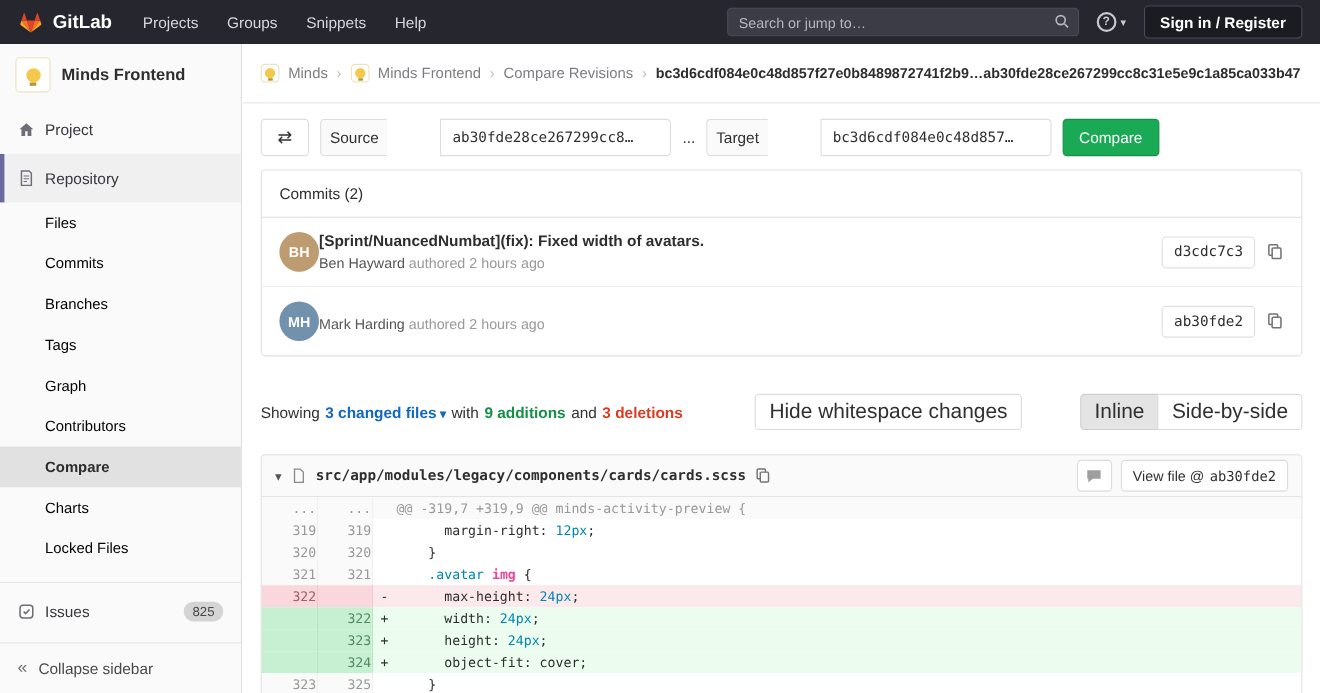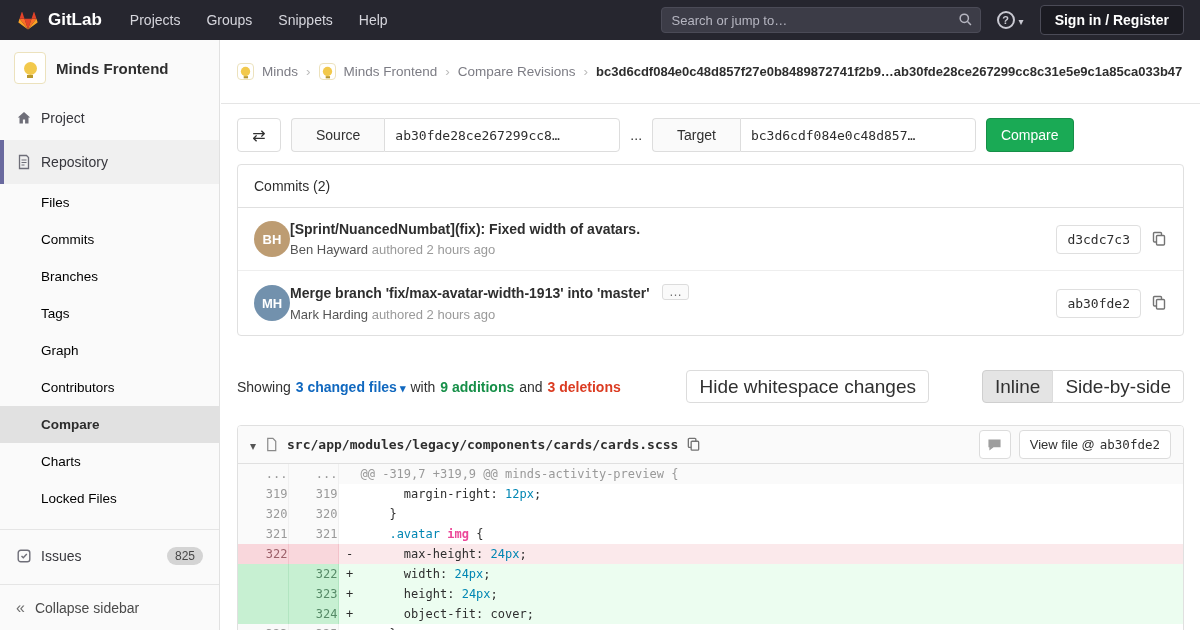--- a/index.html
+++ b/index.html
@@ -37,32 +37,32 @@
   .sub-item { height:37px; display:flex; align-items:center; padding-left:41px; font-size:13.5px; color:#000000; cursor:pointer; }
   .sub-item.active { background:#e1e1e1; font-weight:700; color:#2c2c2c; }
   .side-sep { border-top:1px solid #e5e5e5; margin-top:12px; }
   .issues-row { margin-top:4px; }
   .badge { margin-left:auto; background:#d4d4d4; color:#474747; font-size:12px; border-radius:10px; padding:2px 8px; }
   .collapse { position:absolute; left:0; right:0; bottom:0; height:46px; border-top:1px solid #e5e5e5; display:flex; align-items:center; gap:10px; padding:0 16px; font-size:14px; color:#4a4a4a; cursor:pointer; background:#fafafa; }
   .collapse-icon::after { content:"«"; font-size:16px; color:#707070; }
 
   
   .main { margin-left:221px; height:590px; overflow:hidden; }
-  .breadcrumb { display:flex; align-items:center; gap:8px; height:64px; padding:0 16px; border-bottom:1px solid #e5e5e5; font-size:13.5px; }
+  .breadcrumb { display:flex; align-items:center; gap:8px; height:54px; padding:0 16px; border-bottom:1px solid #e5e5e5; font-size:13.5px; }
   .bc-link { color:#7c7c84; cursor:pointer; text-decoration:none; }
   .bc-sep::after { content:"›"; color:#bcbcbc; }
   .bc-current { font-weight:700; color:#2e2e2e; font-size:13px; }
   .bc-icon { width:17px; height:17px; border-radius:4px; background:#fff; border:1px solid #ece2bd; display:flex; align-items:center; justify-content:center; }
 
   .compare-row { display:flex; align-items:center; gap:10px; margin:14px 16px 0; }
   .swap-btn { width:44px; height:34px; border:1px solid #ddd; background:#fff; border-radius:4px; cursor:pointer; display:flex; align-items:center; justify-content:center; }
   .swap-glyph::after { content:"⇄"; font-size:16px; color:#303030; }
   .igroup { display:flex; }
-  .ilabel { display:flex; align-items:center; padding:0 24px; height:34px; background:#fafafa; border:1px solid #ddd; border-right:0; border-radius:4px 0 0 4px; font-size:14px; color:#303030; }
-  .igroup input { height:34px; width:236px; border:1px solid #ddd; border-radius:0 4px 4px 0; padding:0 10px; font-family:"DejaVu Sans Mono",monospace; font-size:13px; color:#2e2e2e; background:#fff; }
+  .ilabel { display:flex; align-items:center; padding:0 8px; height:34px; background:#fafafa; border:1px solid #ddd; border-right:0; border-radius:4px 0 0 4px; font-size:14px; color:#303030; }
+  .igroup input { height:34px; width:210px; border:1px solid #ddd; border-radius:0 4px 4px 0; padding:0 10px; font-family:"DejaVu Sans Mono",monospace; font-size:13px; color:#2e2e2e; background:#fff;margin-left:48px; }
   .dots { color:#303030; font-size:14px; }
   .compare-btn { height:34px; padding:0 14px; background:#1aaa55; border:1px solid #168f48; color:#fff; border-radius:4px; font-size:14px; cursor:pointer; }
 
   .commits { margin:12px 16px 0; border:1px solid #e0e0e0; border-radius:4px; background:#fff; }
   .commits-header { padding:13px 16px; border-bottom:1px solid #e0e0e0; font-size:14px; color:#2e2e2e; }
   .commit { display:flex; align-items:center; padding:13px 16px; }
   .commit + .commit { border-top:1px solid #eee; }
   .c-avatar { width:36px; height:36px; border-radius:50%; display:flex; align-items:center; justify-content:center; font-weight:700; color:#fff; font-size:13px; flex:0 0 36px; }
   .av-1 { background:#bd9c72; }
   .av-2 { background:#7291ad; }
@@ -262,24 +262,20 @@
                 <path d="M10.5 4.5v-2a1 1 0 0 0-1-1h-6a1 1 0 0 0-1 1V10a1 1 0 0 0 1 1h2"></path>
               </g>
             </svg>
         </span>
       </div>
     </div>
 
     <div class="commit">
       <span class="c-avatar av-2">MH</span>
       <div class="c-main">
-        <div>
-          <span class="c-title">Merge branch 'fix/max-avatar-width-1913' into 'master'</span>
-          <span class="expand-btn">…</span>
-        </div>
         <div class="c-meta">
           <span class="c-author">Mark Harding</span>
           <span>authored 2 hours ago</span>
         </div>
       </div>
       <div class="c-right">
         <span class="sha-box">ab30fde2</span>
         <span class="copy-btn">
           <svg width="16" height="16" viewBox="0 0 16 16">
               <g fill="none" stroke="#737373" stroke-width="1.4">

